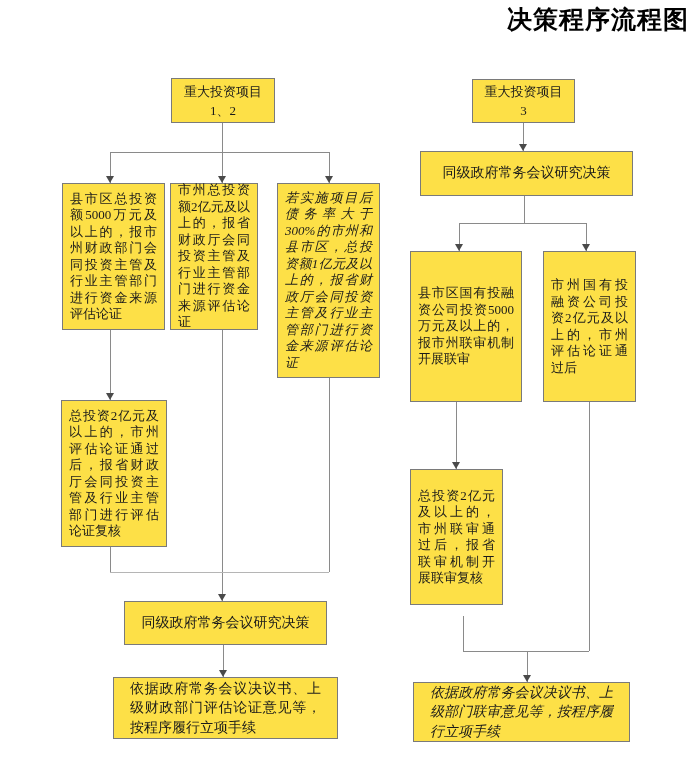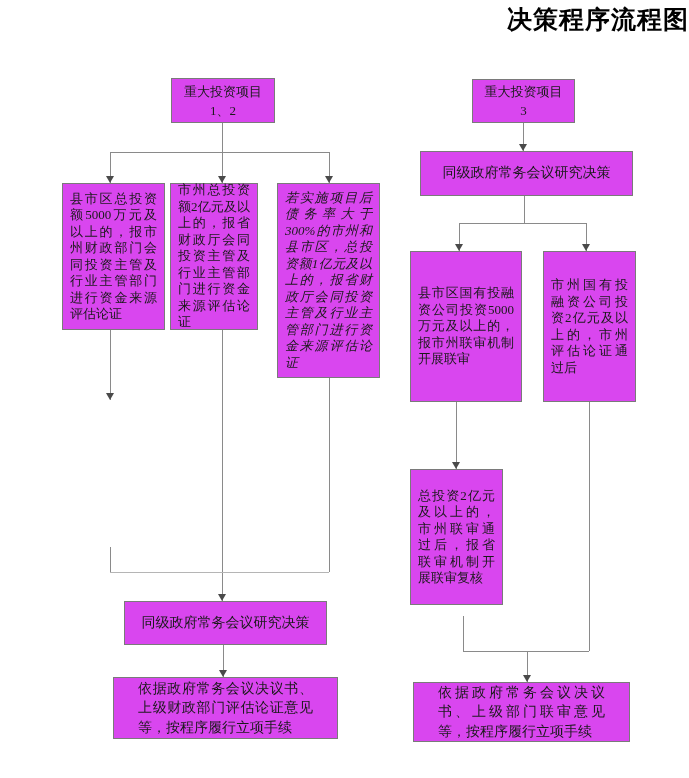--- a/index.html
+++ b/index.html
@@ -22,21 +22,21 @@
     font-family:"Liberation Sans","DejaVu Sans",sans-serif;
     font-weight:bold;
     font-size:25px;
     letter-spacing:1px;
     color:#000;
   }
   .box{
     position:absolute;
     border:1px solid var(--border);
     box-sizing:border-box;
-    background:#d946ef;
+    background:#fde047;
     display:flex;
     align-items:center;
     justify-content:center;
   }
   .box .txt{
     width:100%;
     font-size:13px;
     line-height:16.5px;
     color:var(--text);
   }
@@ -47,21 +47,21 @@
   }
   .para{padding:4px 7px;}
   .para .txt{
     text-align:justify;
     text-justify:inter-ideograph;
   }
   .centered .txt{
     text-align:center;
     font-size:14px;
   }
-  .final{padding:4px 24px;align-items:center;}
+  .final{padding:4px 16px;align-items:center;}
   .final .txt{
     text-align:justify;
     font-size:14px;
     line-height:19.5px;
   }
   .vline,.hline{
     position:absolute;
     background:var(--line);
   }
   .vline{width:1px;}
@@ -91,20 +91,23 @@
   </div>
 
   <div class="box para" style="left:170px;top:183px;width:88px;height:147px;">
     <div class="txt">市州总投资额2亿元及以上的，报省财政厅会同投资主管及行业主管部门进行资金来源评估论证</div>
   </div>
 
   <div class="box para" style="left:277px;top:183px;width:103px;height:195px;font-style:italic;">
     <div class="txt">若实施项目后债务率大于300%的市州和县市区，总投资额1亿元及以上的，报省财政厅会同投资主管及行业主管部门进行资金来源评估论证</div>
   </div>
 
+  <div class="box para" style="left:61px;top:400px;width:106px;height:147px;">
+    <div class="txt">总投资2亿元及以上的，市州评估论证通过后，报省财政厅会同投资主管及行业主管部门进行评估论证复核</div>
+  </div>
 
   <div class="box centered" style="left:124px;top:601px;width:203px;height:44px;">
     <div class="txt">同级政府常务会议研究决策</div>
   </div>
 
   <div class="box final" style="left:113px;top:677px;width:225px;height:62px;">
     <div class="txt">依据政府常务会议决议书、上级财政部门评估论证意见等，按程序履行立项手续</div>
   </div>
 
   <div class="box start" style="left:472px;top:79px;width:103px;height:44px;">
@@ -121,21 +124,21 @@
   </div>
 
   <div class="box para" style="left:543px;top:251px;width:93px;height:151px;">
     <div class="txt">市州国有投融资公司投资2亿元及以上的，市州评估论证通过后</div>
   </div>
 
   <div class="box para" style="left:410px;top:469px;width:93px;height:136px;">
     <div class="txt">总投资2亿元及以上的，市州联审通过后，报省联审机制开展联审复核</div>
   </div>
 
-  <div class="box final" style="left:413px;top:682px;width:217px;height:60px;">
+  <div class="box final" style="left:413px;top:682px;width:217px;height:60px;font-style:italic;">
     <div class="txt">依据政府常务会议决议书、上级部门联审意见等，按程序履行立项手续</div>
   </div>
 
   <div class="vline" style="left:222px;top:123px;height:29px;"></div>
   <div class="hline" style="left:110px;top:152px;width:220px;"></div>
   <div class="vline" style="left:110px;top:152px;height:31px;"></div>
   <div class="vline" style="left:222px;top:152px;height:31px;"></div>
   <div class="vline" style="left:329px;top:152px;height:31px;"></div>
   <div class="arrow" style="left:106px;top:176px;"></div>
   <div class="arrow" style="left:218px;top:176px;"></div>

